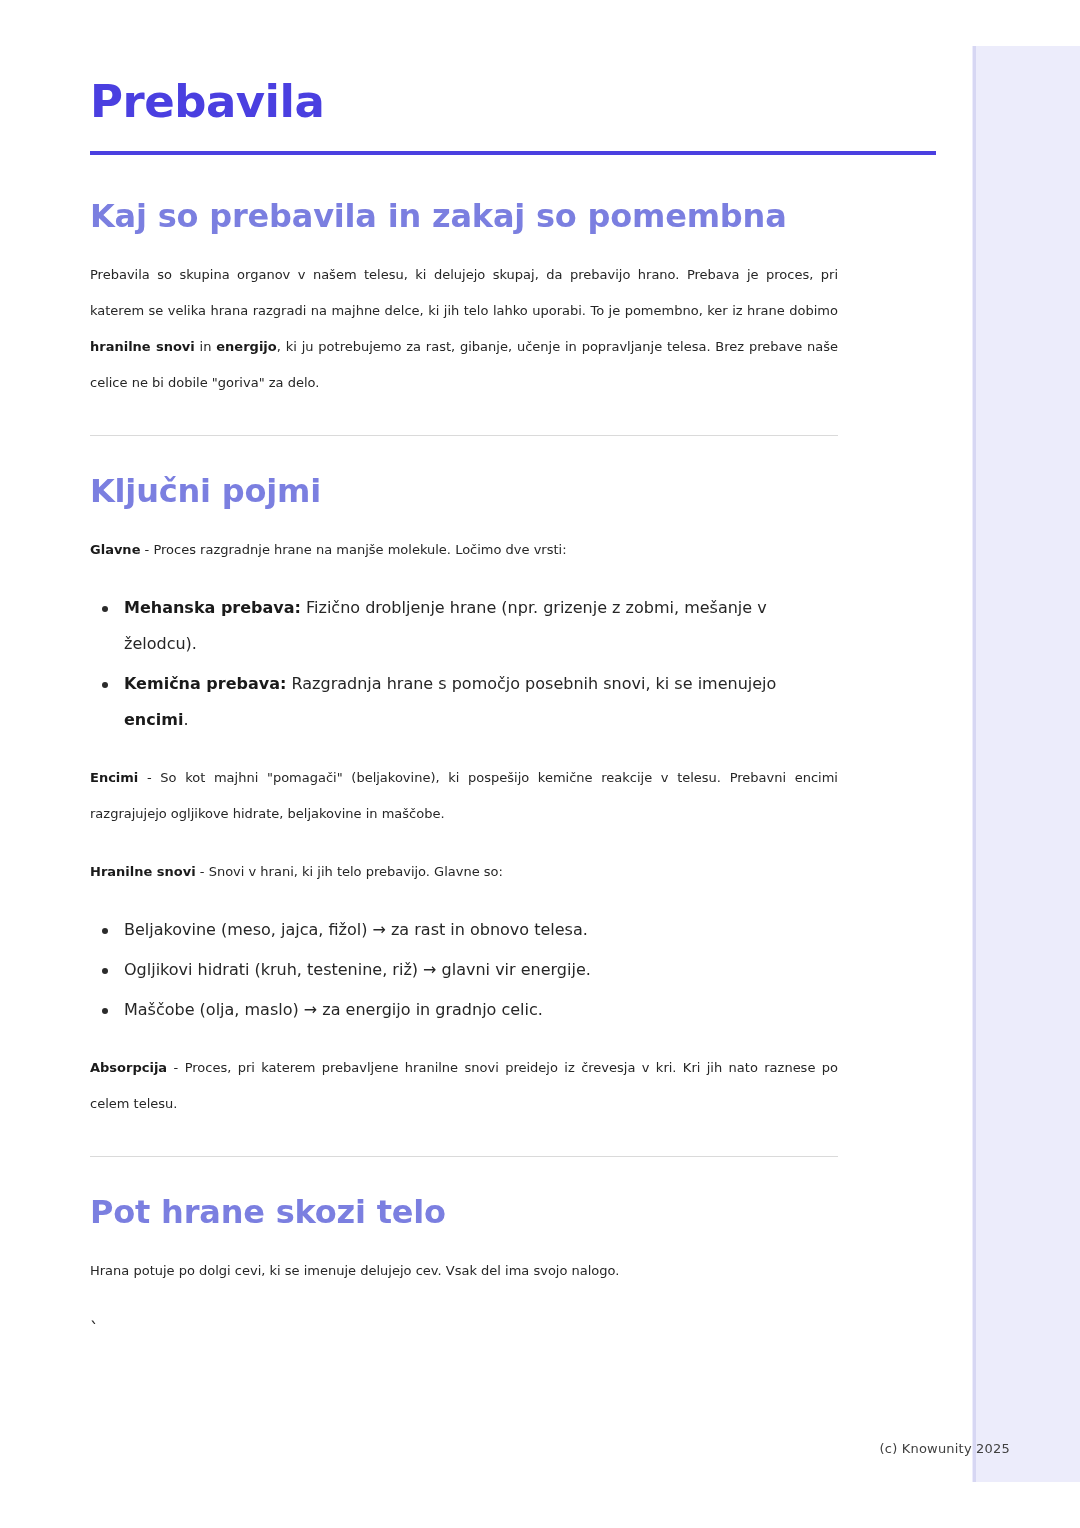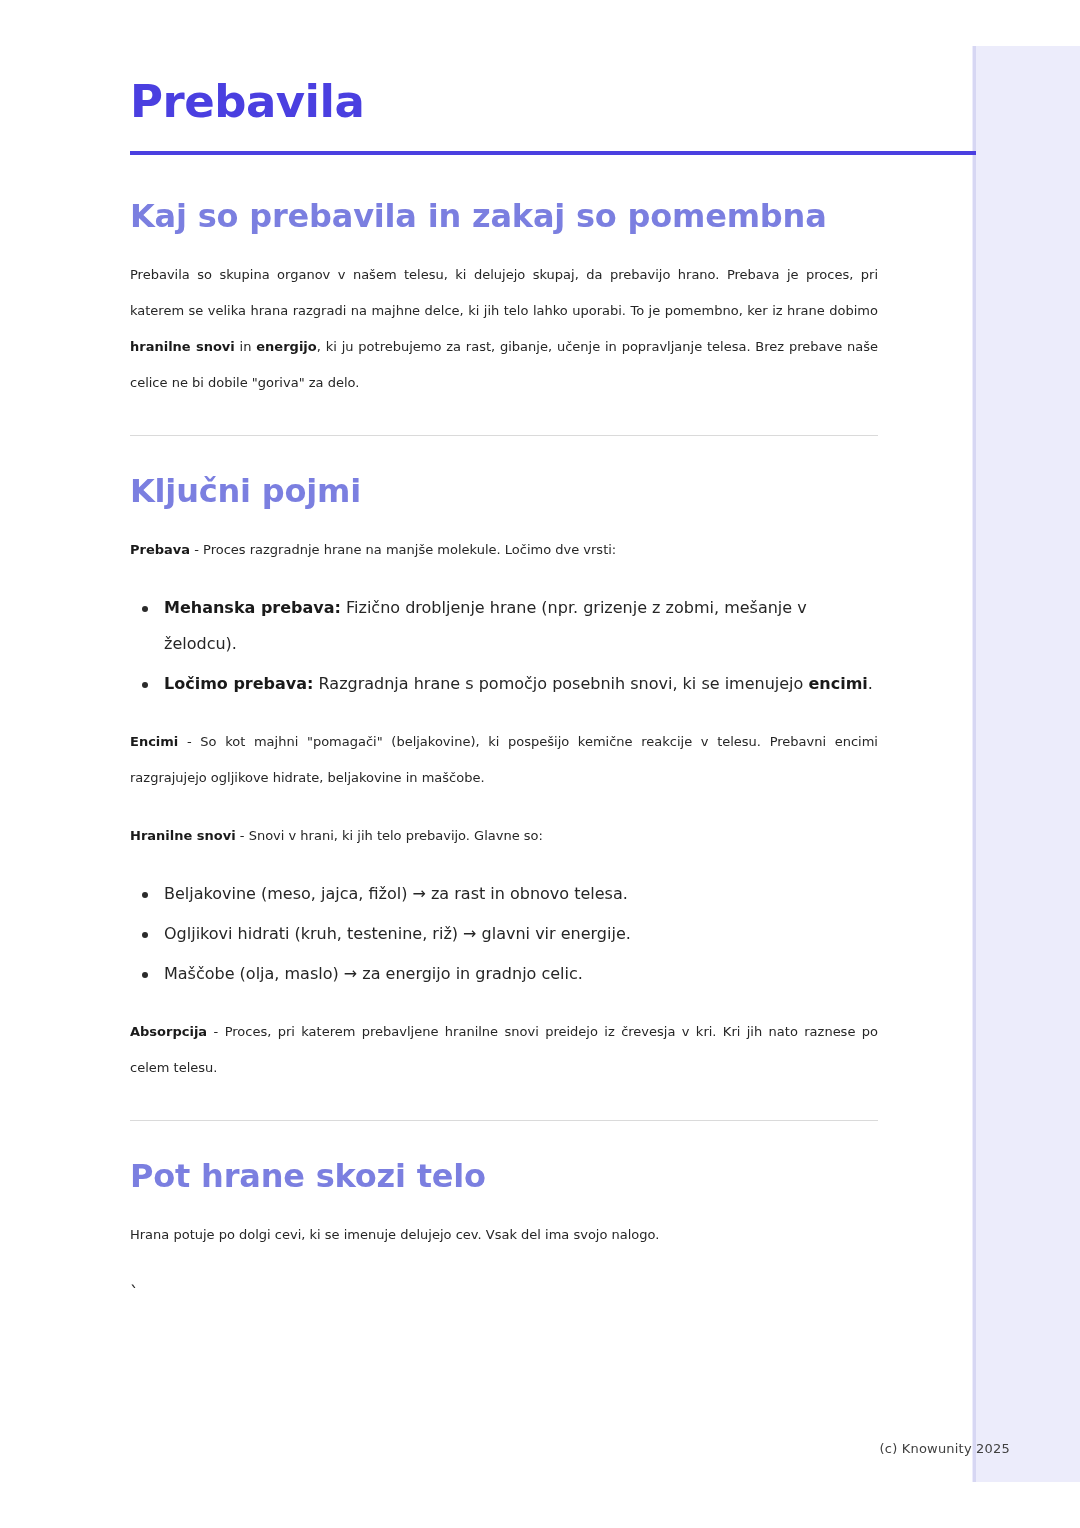--- a/index.html
+++ b/index.html
@@ -12,21 +12,20 @@
     height: 1528px;
     font-family: "DejaVu Sans", sans-serif;
     position: relative;
     overflow: hidden;
   }
 
   .page {
     position: absolute;
     inset: 0;
     background: #ffffff;
-    margin-left: 40px;
   }
 
   
   .side-band {
     position: absolute;
     top: 46px;
     right: 0;
     width: 108px;
     height: 1436px;
     background: #ececfb;
@@ -143,25 +142,25 @@
     <h1 class="doc-title">Prebavila</h1>
     <div class="title-rule"></div>
 
     <h2 class="section">Kaj so prebavila in zakaj so pomembna</h2>
     <p class="body"><span>Prebavila so skupina organov v našem telesu, ki delujejo skupaj, da prebavijo hrano. Prebava je proces, pri katerem se velika hrana razgradi na majhne delce, ki jih telo lahko uporabi. To je pomembno, ker iz hrane dobimo </span><b>hranilne snovi</b><span> in </span><b>energijo</b><span>, ki ju potrebujemo za rast, gibanje, učenje in popravljanje telesa. Brez prebave naše celice ne bi dobile "goriva" za delo.</span></p>
 
     <hr class="divider">
 
     <h2 class="section">Ključni pojmi</h2>
 
-    <p class="body nojustify"><b>Prebava</b><span> - Proces razgradnje hrane na manjše molekule. Ločimo dve vrsti:</span></p>
+    <p class="body nojustify"><b>Glavne</b><span> - Proces razgradnje hrane na manjše molekule. Ločimo dve vrsti:</span></p>
 
     <ul class="bullets">
       <li><b>Mehanska prebava:</b><span> Fizično drobljenje hrane (npr. grizenje z zobmi, mešanje v želodcu).</span></li>
-      <li><b>Ločimo prebava:</b><span> Razgradnja hrane s pomočjo posebnih snovi, ki se imenujejo </span><b>encimi</b><span>.</span></li>
+      <li><b>Kemična prebava:</b><span> Razgradnja hrane s pomočjo posebnih snovi, ki se imenujejo </span><b>encimi</b><span>.</span></li>
     </ul>
 
     <p class="body"><b>Encimi</b><span> - So kot majhni "pomagači" (beljakovine), ki pospešijo kemične reakcije v telesu. Prebavni encimi razgrajujejo ogljikove hidrate, beljakovine in maščobe.</span></p>
 
     <p class="body nojustify"><b>Hranilne snovi</b><span> - Snovi v hrani, ki jih telo prebavijo. Glavne so:</span></p>
 
     <ul class="bullets">
       <li>Beljakovine (meso, jajca, fižol) → za rast in obnovo telesa.</li>
       <li>Ogljikovi hidrati (kruh, testenine, riž) → glavni vir energije.</li>
       <li>Maščobe (olja, maslo) → za energijo in gradnjo celic.</li>

